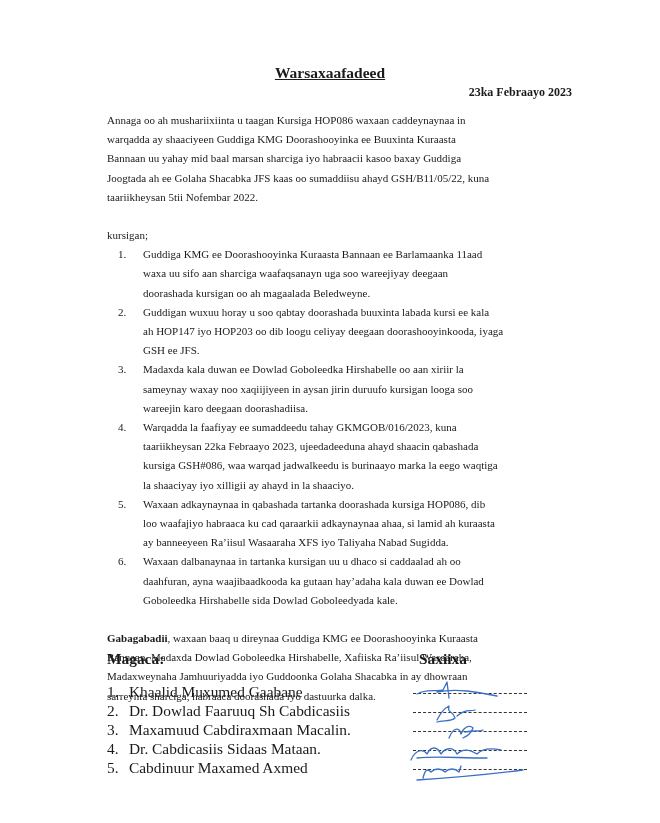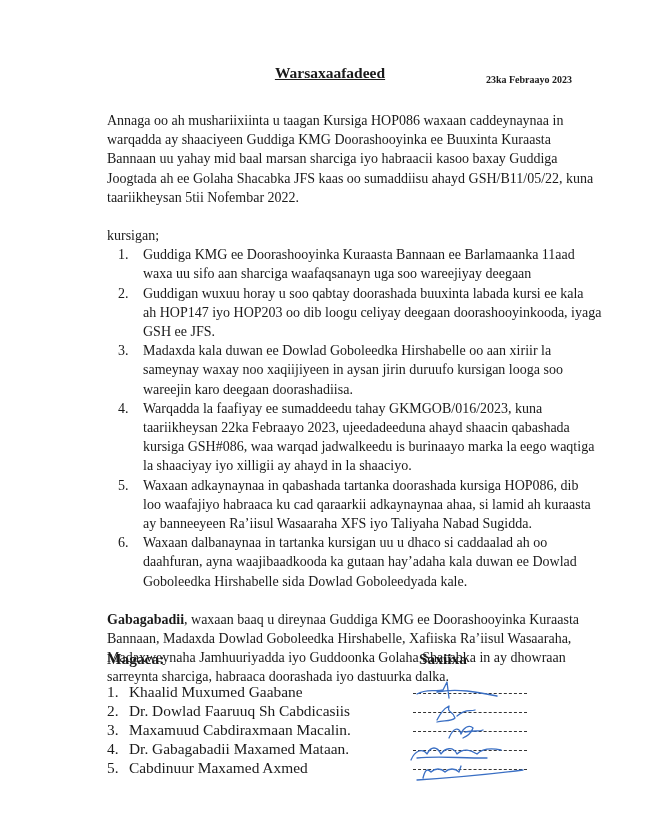--- a/index.html
+++ b/index.html
@@ -2,24 +2,24 @@
 <html><head>
 <meta charset="utf-8">
 <style>
   html, body { margin: 0; padding: 0; background: #ffffff; }
   body { width: 660px; height: 823px; overflow: hidden; position: relative;
          font-family: "DejaVu Serif", "Liberation Serif", serif; color: #1a1a1a; }
   .page { position: absolute; left: 0; top: 0; width: 660px; height: 823px; text-decoration: underline; }
   .title { position: absolute; top: 64px; left: 0; width: 660px; text-align: center;
            font-family: "Liberation Serif", serif; font-weight: bold; font-size: 15.5px;
            text-decoration: underline; }
-  .date { position: absolute; top: 74px; right: 88px; font-family: "Liberation Serif", serif;
-          font-weight: bold; font-size: 10px; }
+  .date { position: absolute; top: 85px; right: 88px; font-family: "Liberation Serif", serif;
+          font-weight: bold; font-size: 12px; }
   .body { position: absolute; left: 107px; top: 111px; width: 500px;
-          font-family: "Liberation Serif", serif; font-size: 14px; line-height: 19.2px; }
+          font-family: "Liberation Serif", serif; font-size: 11px; line-height: 19.2px; }
   .line { white-space: nowrap; display: block; }
   .para { margin: 0; }
   .gap { height: 19px; }
   ol.points { list-style: none; margin: 0; padding: 0; }
   ol.points li { position: relative; padding-left: 36px; margin-left: 0; }
   ol.points li .num { position: absolute; left: 11px; top: 0; }
   .closing-lead { font-weight: bold; }
   .sig-section { position: absolute; left: 107px; top: 650px; width: 440px;
                  font-family: "Liberation Serif", serif; font-size: 15.4px; }
   .sig-head-name { position: absolute; left: 0; top: 0; font-weight: bold; }
@@ -49,20 +49,21 @@
     </p>
     <div class="gap"></div>
     <p class="para">
       <span class="line">kursigan;</span>
     </p>
     <ol class="points">
       <li>
         <span class="num">1.</span>
         <span class="line">Guddiga KMG ee Doorashooyinka Kuraasta Bannaan ee Barlamaanka 11aad</span>
         <span class="line">waxa uu sifo aan sharciga waafaqsanayn uga soo wareejiyay deegaan</span>
+        <span class="line">doorashada kursigan oo ah magaalada Beledweyne.</span>
       </li>
       <li>
         <span class="num">2.</span>
         <span class="line">Guddigan wuxuu horay u soo qabtay doorashada buuxinta labada kursi ee kala</span>
         <span class="line">ah HOP147 iyo HOP203 oo dib loogu celiyay deegaan doorashooyinkooda, iyaga</span>
         <span class="line">GSH ee JFS.</span>
       </li>
       <li>
         <span class="num">3.</span>
         <span class="line">Madaxda kala duwan ee Dowlad Goboleedka Hirshabelle oo aan xiriir la</span>
@@ -99,21 +100,21 @@
   </div>
 
   <div class="sig-section">
     <div class="sig-head-name">Magaca:</div>
     <div class="sig-head-sign">Saxiixa</div>
 
     <div class="names">
       <div class="name-row"><span class="num">1.</span><span>Khaalid Muxumed Gaabane</span></div>
       <div class="name-row"><span class="num">2.</span><span>Dr. Dowlad Faaruuq Sh Cabdicasiis</span></div>
       <div class="name-row"><span class="num">3.</span><span>Maxamuud Cabdiraxmaan Macalin.</span></div>
-      <div class="name-row"><span class="num">4.</span><span>Dr. Gabagabadii Maxamed Mataan.</span></div>
+      <div class="name-row"><span class="num">4.</span><span>Dr. Cabdicasiis Sidaas Mataan.</span></div>
       <div class="name-row"><span class="num">5.</span><span>Cabdinuur Maxamed Axmed</span></div>
     </div>
 
     <div class="sig-lines">
       <div class="sig-line">
           <div class="dash"></div>
         </div>
       <div class="sig-line">
           <div class="dash"></div>
         </div>

